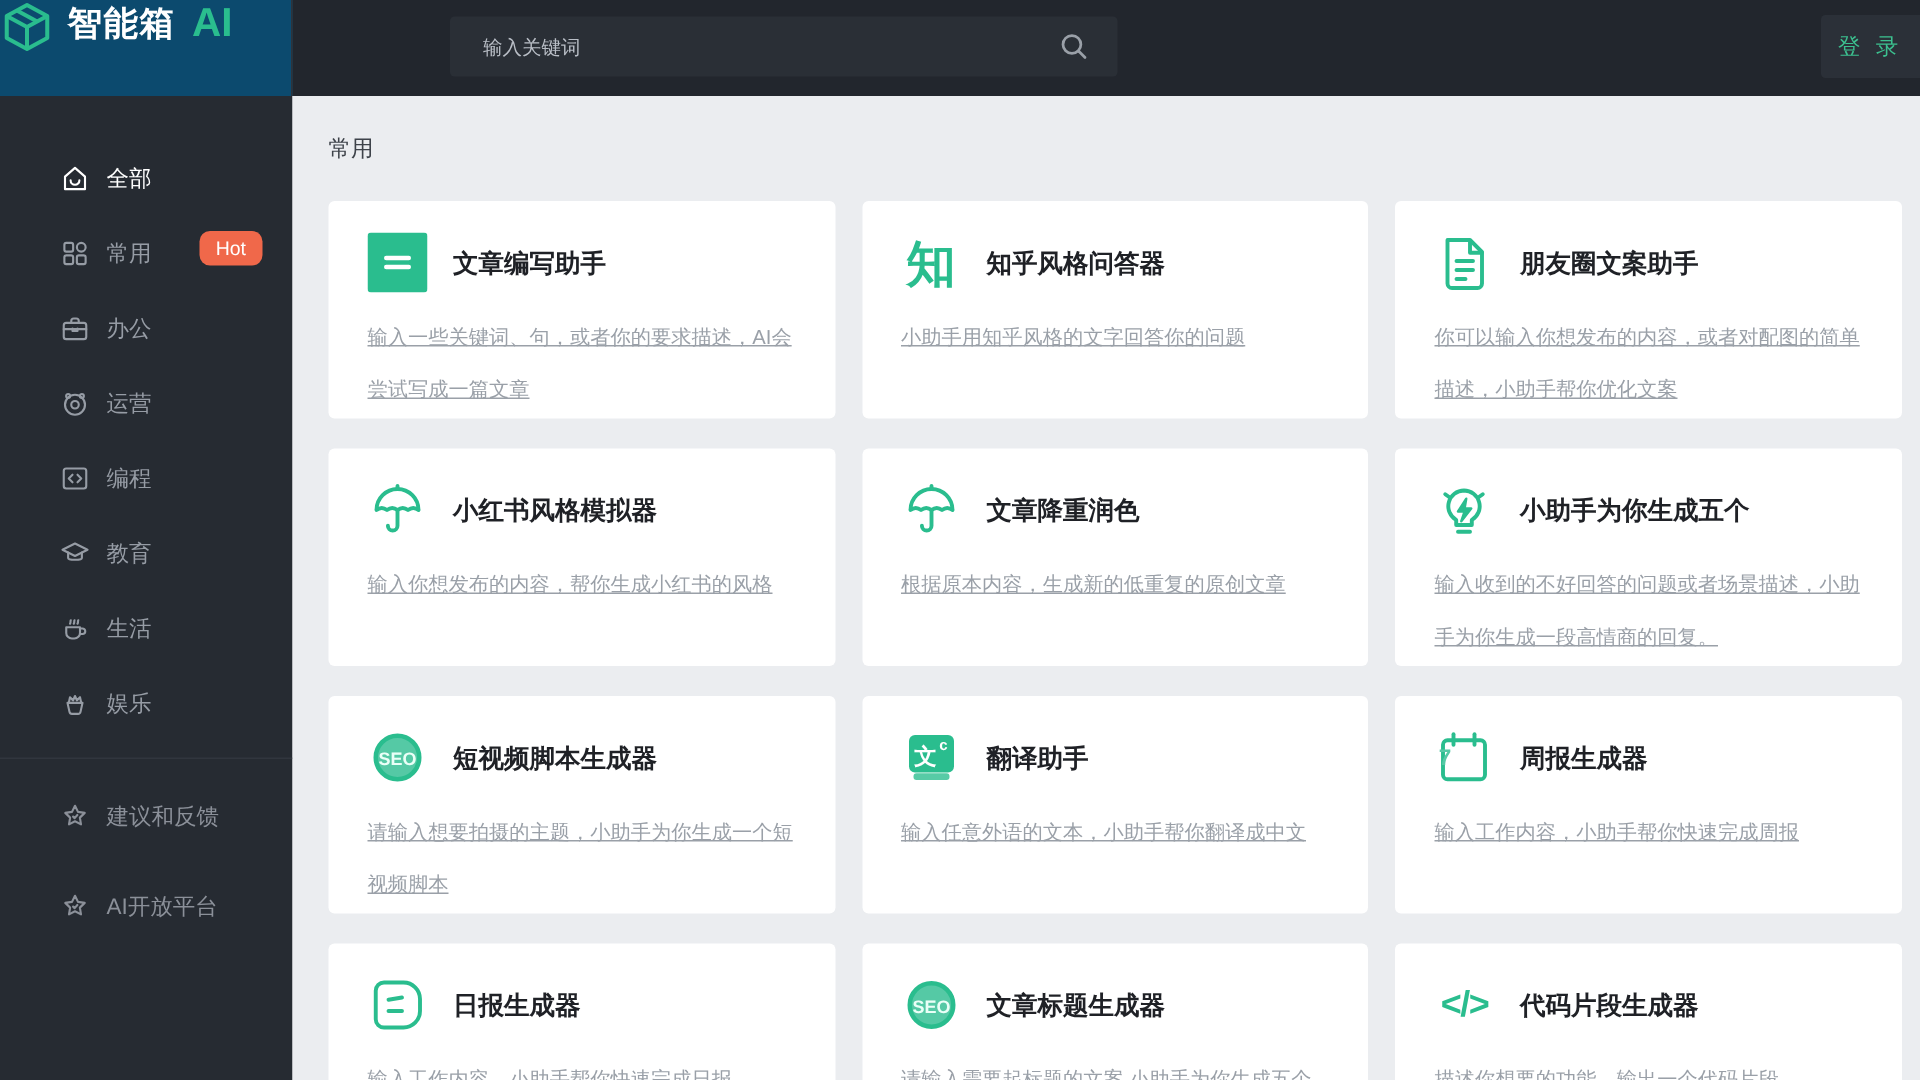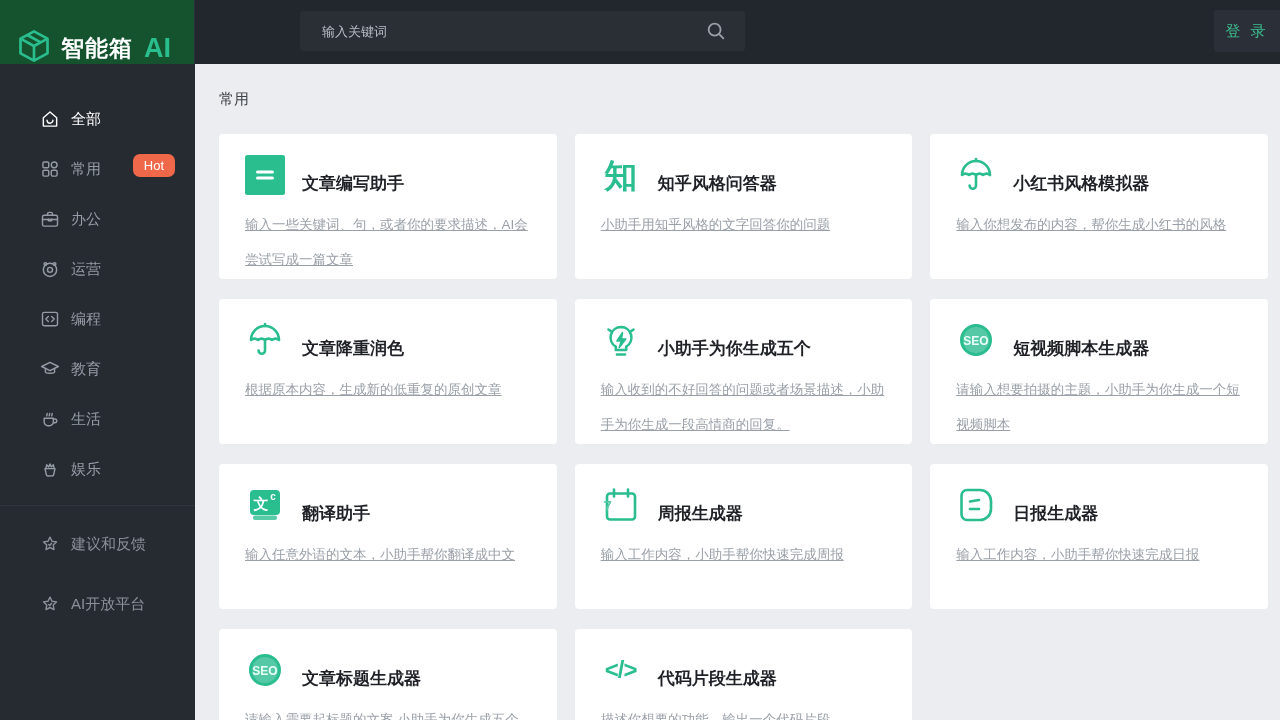--- a/index.html
+++ b/index.html
@@ -3,21 +3,21 @@
 <meta charset="utf-8">
 <style>
   * { margin:0; padding:0; box-sizing:border-box; }
   html,body { width:1280px; height:720px; overflow:hidden;
     font-family:"Liberation Sans","DejaVu Sans",sans-serif; background:#ebedf0; }
 
   
   .topbar { position:absolute; left:0; top:0; width:1280px; height:64px;
     background:#22262d; z-index:5; }
   .logo { position:absolute; left:0; top:0; width:195px; height:64px;
-    background:#14532d; display:flex; align-items:flex-end; gap:9px; padding-left:16px;
+    background:#0c4a6e; display:flex; align-items:flex-start; gap:9px; 
     border-right:1px solid #2e333b; }
   .logo .brand-name { color:#fff; font-size:23px; font-weight:700; letter-spacing:1px; }
   .logo .brand-suffix { color:var(--accent); font-size:27px; font-weight:600; margin-left:2px; }
   .searchbox { position:absolute; left:300px; top:11px; width:445px; height:40px;
     background:#2a2f36; border-radius:3px; display:flex; align-items:center; }
   .searchbox input { flex:1; background:transparent; border:none; outline:none;
     color:#3b82f6; font-size:13px; padding:0 14px 0 22px;
     font-family:"Liberation Sans","DejaVu Sans",sans-serif; }
   .searchbox input::placeholder { color:#b9bec6; }
   .searchbox .mag { margin-right:18px; display:flex; }
@@ -38,21 +38,21 @@
   .nav-footer { border-top:1px solid #31363e; margin-top:11px; padding-top:8px; }
   .nav-footer .nav-item { height:60px; color:#8b9099;align-items:center; }
 
   
   .main { position:absolute; left:195px; top:64px; width:1085px; height:656px;
     background:#ebedf0; padding:26px 12px 0 24px; overflow:hidden; }
   .section-title { color:#3e434a; font-size:15px; margin-bottom:25px; }
   .grid { display:grid; grid-template-columns:repeat(3,1fr); gap:20px 18px;
     grid-auto-rows:145px; }
   .card { background:#fff; border-radius:4px; padding:21px 26px; cursor:pointer; }
-  .card-head { display:flex; align-items:flex-end; gap:17px; }
+  .card-head { display:flex; align-items:center; gap:17px; }
   .card-title { font-size:17px; font-weight:700; color:#1f2126; }
   .card-desc { margin-top:12px; font-size:13.5px; color:#9aa0a8; line-height:35px;text-decoration:underline; }
   .cicon { width:40px; height:40px; flex:0 0 40px; display:flex;
     align-items:center; justify-content:center; }
   .cicon .glyph-zh { color:var(--accent); font-size:33px; font-weight:700; line-height:1; }
   .cicon .glyph-code { color:var(--accent); font-size:24px; font-weight:700; letter-spacing:-1px; }
 </style>
 </head>
 <body>
 
@@ -211,20 +211,35 @@
             <span class="glyph-zh">知</span>
           </span>
           <span class="card-title">知乎风格问答器</span>
         </div>
         <div class="card-desc">小助手用知乎风格的文字回答你的问题</div>
       </div>
       <div class="card">
         <div class="card-head">
           <span class="cicon">
             <svg width="40" height="40" viewBox="0 0 40 40" fill="none" stroke="#2abd8e" stroke-width="2.6" stroke-linecap="round" stroke-linejoin="round">
+              <path d="M9 5 h15 l8 8 v21 a3 3 0 0 1-3 3 H12 a3 3 0 0 1-3-3 Z"></path>
+              <path d="M24 5.5 v8 h8"></path>
+              <path d="M15 19 h11"></path>
+              <path d="M15 25 h11"></path>
+              <path d="M15 31 h6"></path>
+            </svg>
+          </span>
+          <span class="card-title">朋友圈文案助手</span>
+        </div>
+        <div class="card-desc">你可以输入你想发布的内容，或者对配图的简单描述，小助手帮你优化文案</div>
+      </div>
+      <div class="card">
+        <div class="card-head">
+          <span class="cicon">
+            <svg width="40" height="40" viewBox="0 0 40 40" fill="none" stroke="#2abd8e" stroke-width="2.6" stroke-linecap="round" stroke-linejoin="round">
               <path d="M34 20 A14 14 0 0 0 6 20 Q9.5 17.2 13 20 Q16.5 17.2 20 20 Q23.5 17.2 27 20 Q30.5 17.2 34 20 Z"></path>
               <path d="M20 6 V4"></path>
               <path d="M20 20 v10.5 a3.2 3.2 0 0 1-6.4 0"></path>
             </svg>
           </span>
           <span class="card-title">小红书风格模拟器</span>
         </div>
         <div class="card-desc">输入你想发布的内容，帮你生成小红书的风格</div>
       </div>
       <div class="card">

